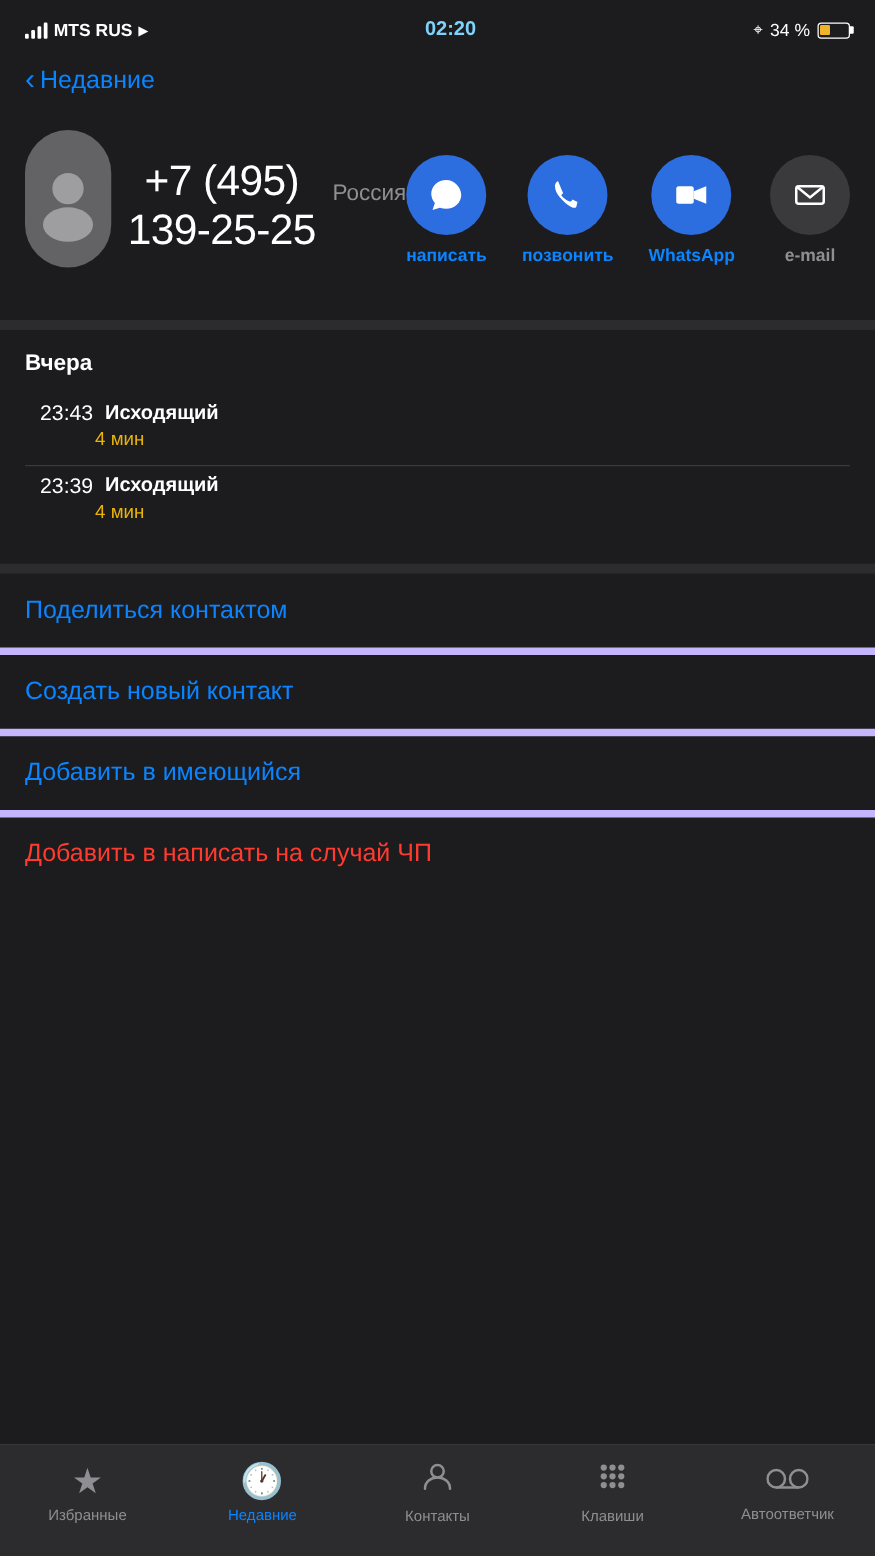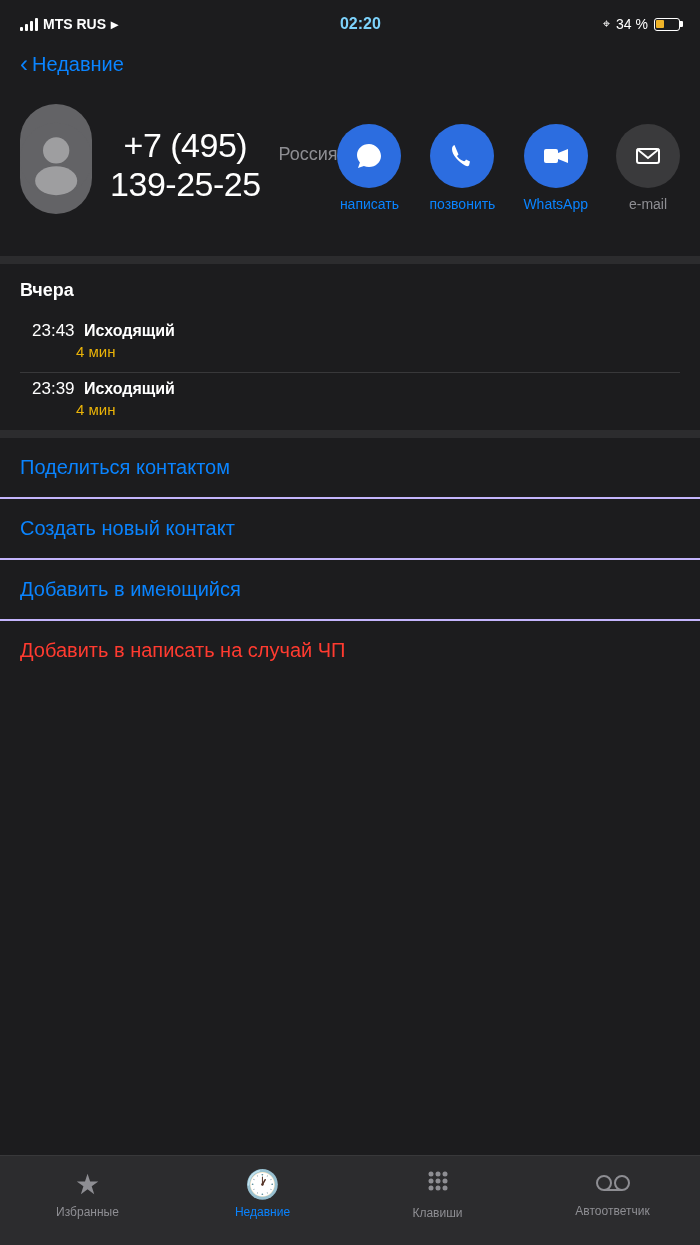--- a/index.html
+++ b/index.html
@@ -152,20 +152,21 @@
       font-size: 18px;
       color: #8e8e93;
       margin-bottom: 28px;
     }
 
     
     .action-buttons {
       display: flex;
       gap: 28px;
       justify-content: center;
+      font-weight: bold;
     }
 
     .action-btn {
       display: flex;
       flex-direction: column;
       align-items: center;
       gap: 8px;
       cursor: pointer;
     }
 
@@ -196,21 +197,21 @@
     
     .divider {
       height: 1px;
       background: #38383a;
       margin: 0;
     }
 
     
     .call-history {
       background: #1c1c1e;
-      padding: 16px 20px 0;
+      padding: 16px 20px 21px;
     }
 
     .section-header {
       font-size: 18px;
       font-weight: 600;
       color: #ffffff;
       margin-bottom: 14px;
     }
 
     .call-item {
@@ -242,21 +243,21 @@
       margin-left: 56px;
     }
 
     
     .menu-section {
       background: #1c1c1e;
     }
 
     .menu-item {
       padding: 18px 20px;
-      border-bottom: 2px solid #c4b5fd;
+      border-bottom: 6px solid #c4b5fd;
       cursor: pointer;
     }
 
     .menu-item:first-child {
       border-top: none;
     }
 
     .menu-item-label {
       font-size: 20px;
       color: #0a84ff;
@@ -459,20 +460,29 @@
   <div class="tab-item">
     <span class="tab-icon" style="font-size:28px; color:#8e8e93;">★</span>
     <span class="tab-label">Избранные</span>
   </div>
 
   <div class="tab-item">
     <span class="tab-icon active" style="font-size:28px;">🕐</span>
     <span class="tab-label active">Недавние</span>
   </div>
 
+  <div class="tab-item">
+    <span class="tab-icon" style="font-size:26px; color:#8e8e93;">
+      <svg width="28" height="28" viewBox="0 0 28 28" fill="none" xmlns="http://www.w3.org/2000/svg">
+        <circle cx="14" cy="10" r="5" stroke="#8e8e93" stroke-width="2" fill="none"></circle>
+        <path d="M4 24c0-5.5 4.5-9 10-9s10 3.5 10 9" stroke="#8e8e93" stroke-width="2" fill="none" stroke-linecap="round"></path>
+      </svg>
+    </span>
+    <span class="tab-label">Контакты</span>
+  </div>
 
   <div class="tab-item">
     <span class="tab-icon">
       <svg width="28" height="28" viewBox="0 0 28 28" fill="#8e8e93" xmlns="http://www.w3.org/2000/svg">
         <circle cx="7" cy="7" r="2.5"></circle>
         <circle cx="14" cy="7" r="2.5"></circle>
         <circle cx="21" cy="7" r="2.5"></circle>
         <circle cx="7" cy="14" r="2.5"></circle>
         <circle cx="14" cy="14" r="2.5"></circle>
         <circle cx="21" cy="14" r="2.5"></circle>

